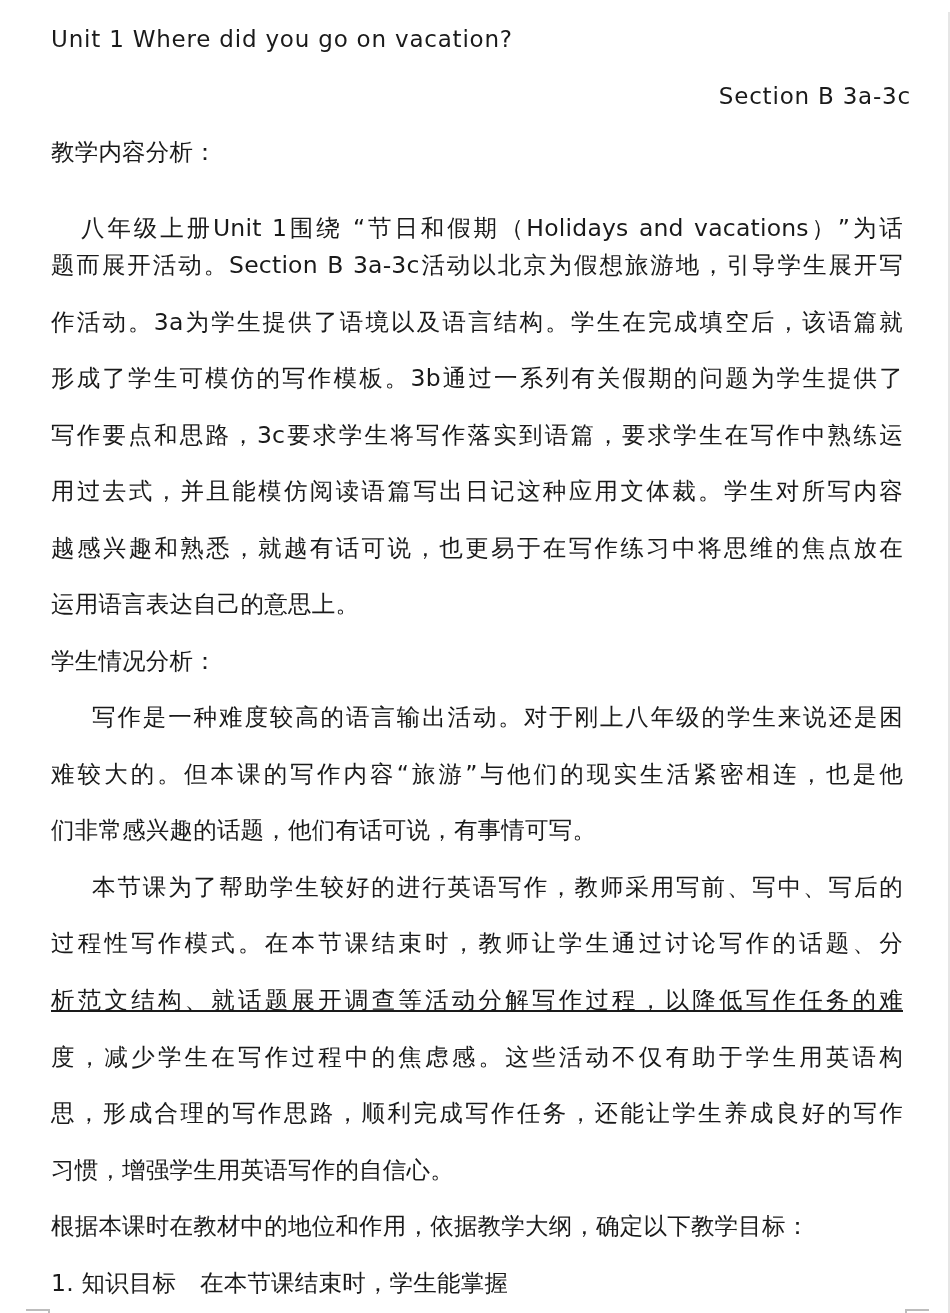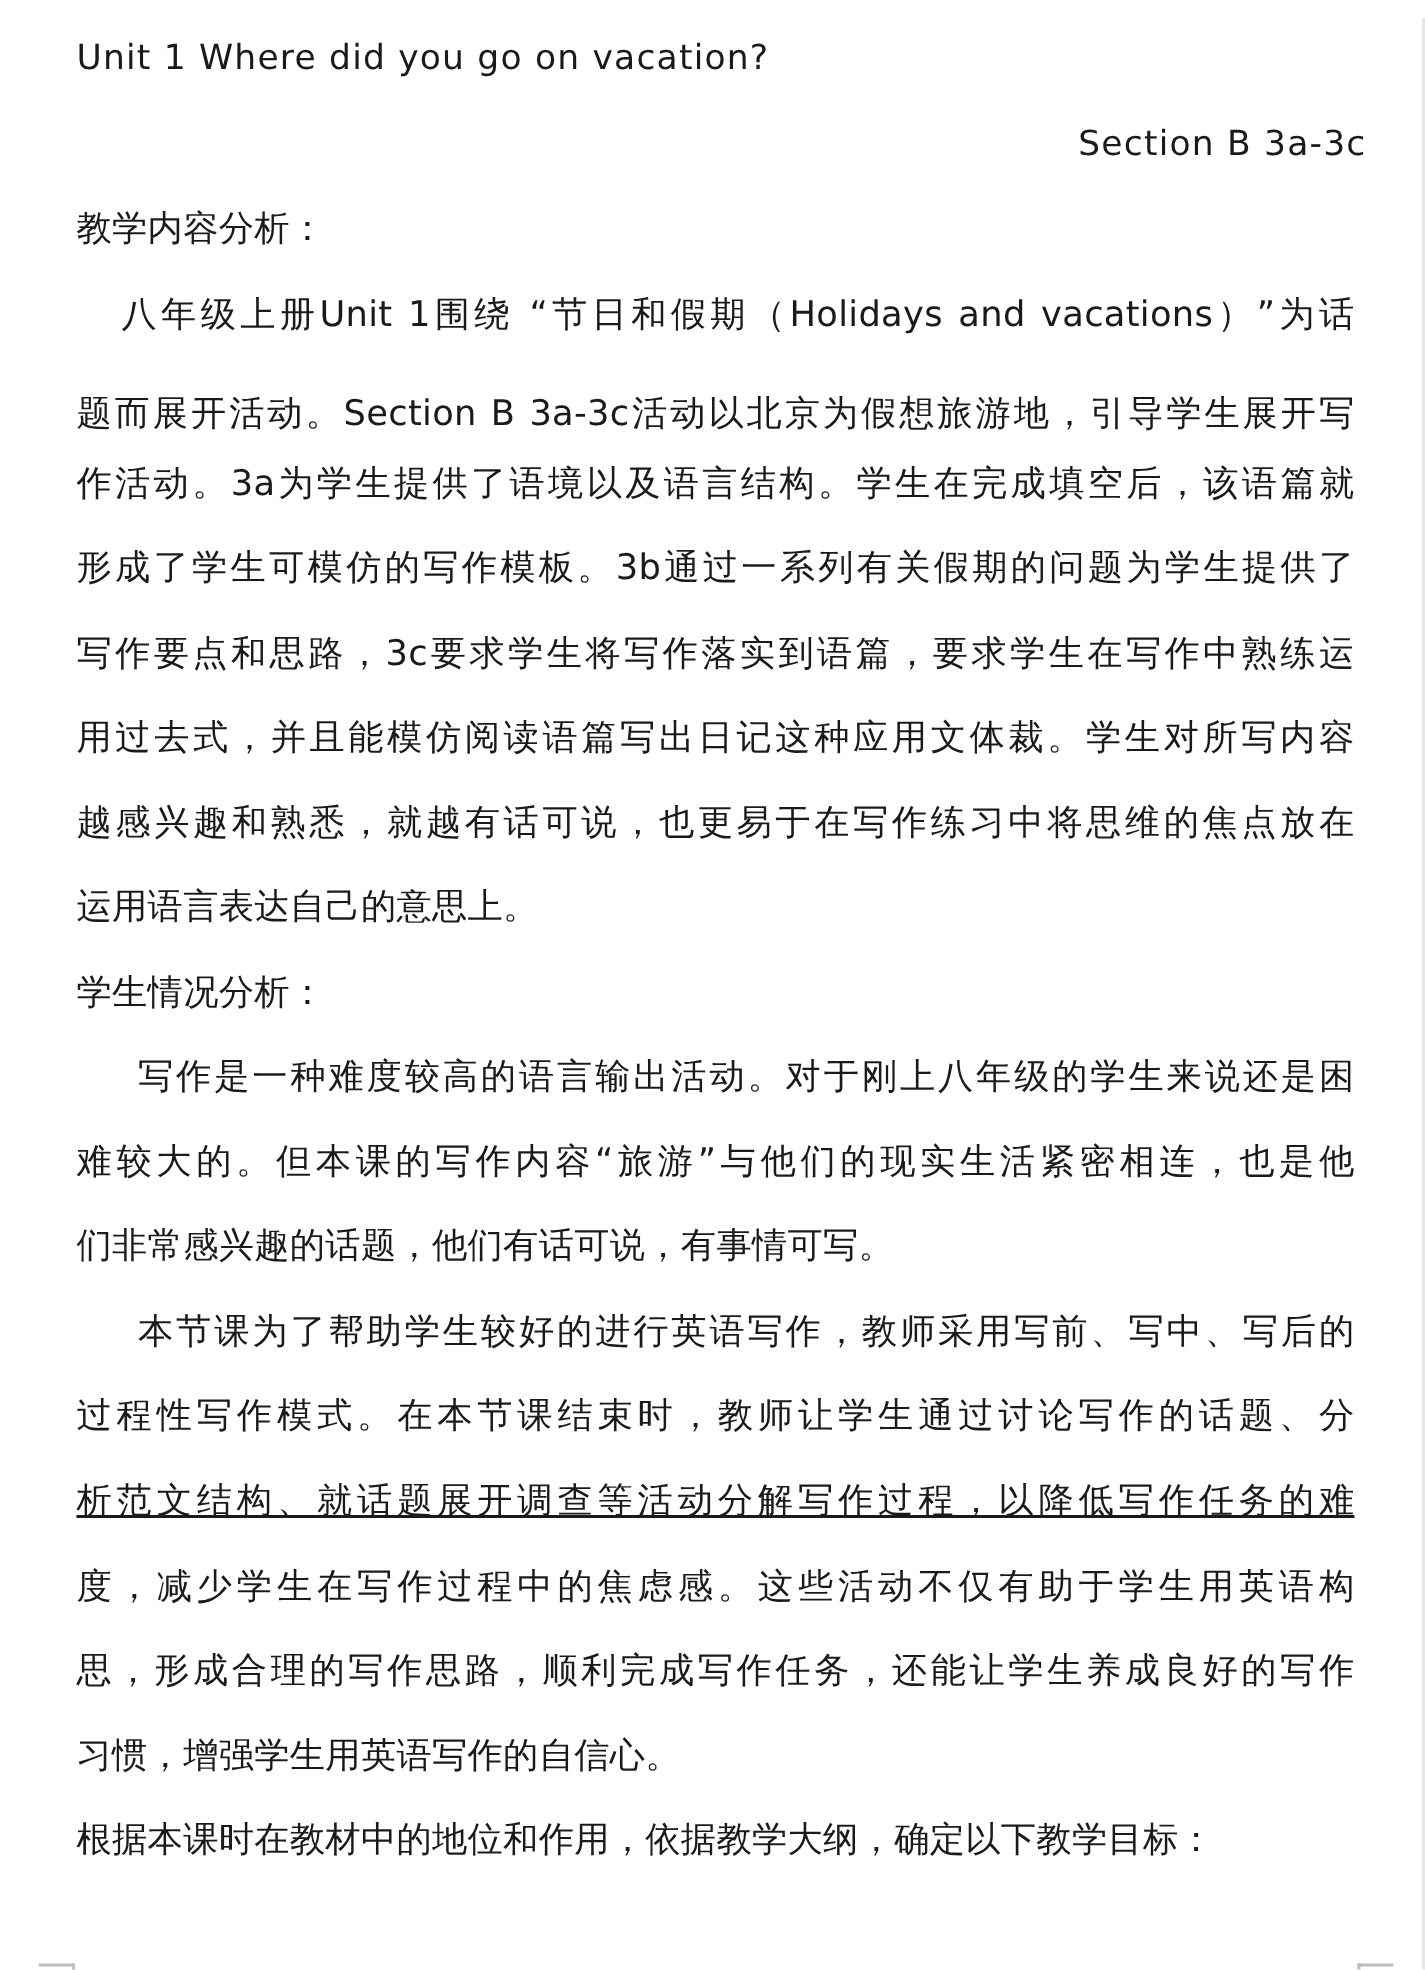--- a/index.html
+++ b/index.html
@@ -32,21 +32,21 @@
     }
     .line {
       position: absolute;
       left: 51px;
       width: 860px;
       font-size: 23.5px;
       line-height: 34px;
       white-space: nowrap;
       letter-spacing: 0.2px;
     }
-    .line.indent1 { left: 81px; }
+    .line.indent1 { left: 81px; margin-top: 19px; }
     .line.indent2 { left: 92px; }
     .line.justify {
       text-align: justify;
       text-align-last: justify;
       width: 852px;
     }
     .line.justify.indent1 { width: 822px; }
     .line.justify.indent2 { width: 811px; }
     .title-line {
       font-size: 23px;
@@ -76,21 +76,21 @@
 <body>
 
 <div class="page">
   <div class="right-edge"></div>
 
   <div class="line title-line" style="top:10px;">Unit 1 Where did you go on vacation?</div>
   <div class="line title-line" style="top:67px;text-align:right;">Section B 3a-3c</div>
   <div class="line" style="top:123px;">教学内容分析：</div>
 
   <div class="line justify indent1" style="top:180px;">八年级上册Unit 1围绕 “节日和假期（Holidays and vacations）”为话</div>
-  <div class="line justify" style="top:236px;margin-top:10px;">题而展开活动。Section B 3a-3c活动以北京为假想旅游地，引导学生展开写</div>
+  <div class="line justify" style="top:236px;">题而展开活动。Section B 3a-3c活动以北京为假想旅游地，引导学生展开写</div>
   <div class="line justify" style="top:293px;">作活动。3a为学生提供了语境以及语言结构。学生在完成填空后，该语篇就</div>
   <div class="line justify" style="top:349px;">形成了学生可模仿的写作模板。3b通过一系列有关假期的问题为学生提供了</div>
   <div class="line justify" style="top:406px;">写作要点和思路，3c要求学生将写作落实到语篇，要求学生在写作中熟练运</div>
   <div class="line justify" style="top:462px;">用过去式，并且能模仿阅读语篇写出日记这种应用文体裁。学生对所写内容</div>
   <div class="line justify" style="top:519px;">越感兴趣和熟悉，就越有话可说，也更易于在写作练习中将思维的焦点放在</div>
   <div class="line" style="top:575px;">运用语言表达自己的意思上。</div>
 
   <div class="line" style="top:632px;">学生情况分析：</div>
 
   <div class="line justify indent2" style="top:688px;">写作是一种难度较高的语言输出活动。对于刚上八年级的学生来说还是困</div>
@@ -98,16 +98,17 @@
   <div class="line" style="top:801px;">们非常感兴趣的话题，他们有话可说，有事情可写。</div>
 
   <div class="line justify indent2" style="top:858px;">本节课为了帮助学生较好的进行英语写作，教师采用写前、写中、写后的</div>
   <div class="line justify" style="top:914px;">过程性写作模式。在本节课结束时，教师让学生通过讨论写作的话题、分</div>
   <div class="line justify" style="top:971px;text-decoration:underline;">析范文结构、就话题展开调查等活动分解写作过程，以降低写作任务的难</div>
   <div class="line justify" style="top:1028px;">度，减少学生在写作过程中的焦虑感。这些活动不仅有助于学生用英语构</div>
   <div class="line justify" style="top:1084px;">思，形成合理的写作思路，顺利完成写作任务，还能让学生养成良好的写作</div>
   <div class="line" style="top:1141px;">习惯，增强学生用英语写作的自信心。</div>
 
   <div class="line" style="top:1197px;">根据本课时在教材中的地位和作用，依据教学大纲，确定以下教学目标：</div>
+  <div class="line" style="top:1254px;">1. 知识目标　在本节课结束时，学生能掌握</div>
 
   <div class="corner bl"></div>
   <div class="corner br"></div>
 </div>
 
 </body></html>

